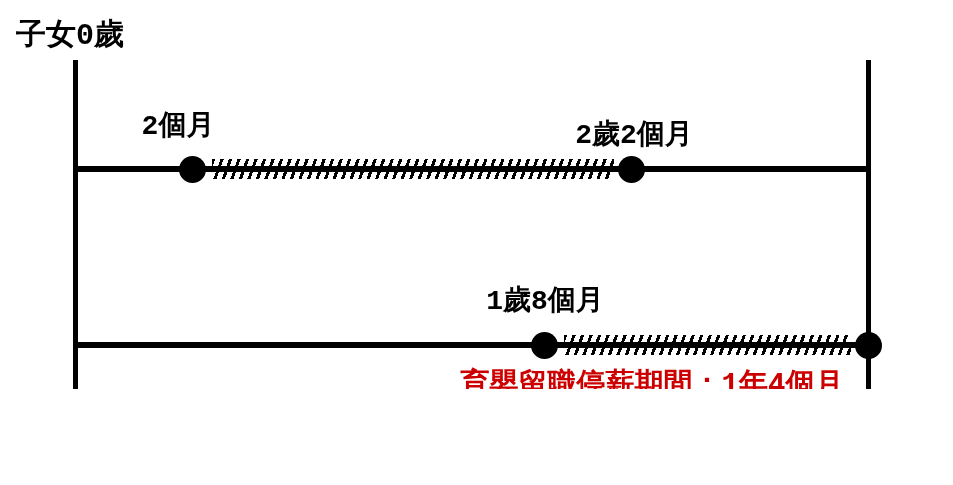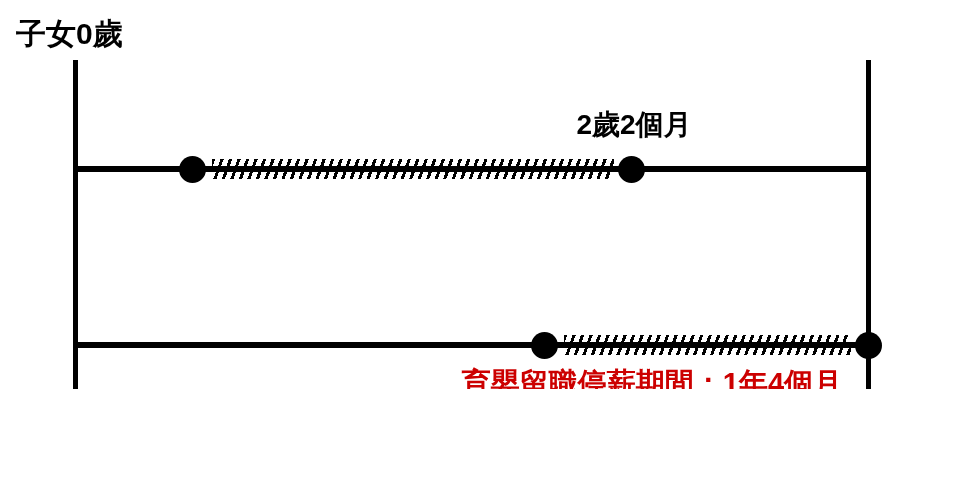--- a/index.html
+++ b/index.html
@@ -7,20 +7,21 @@
     padding: 0;
     background: #ffffff;
     font-family: "Liberation Sans", "DejaVu Sans", sans-serif;
   }
   .canvas {
     position: relative;
     width: 953px;
     height: 389px;
     background: #ffffff;
     overflow: hidden;
+    font-family: Liberation Mono, monospace;
   }
   .lbl {
     position: absolute;
     color: #000000;
     font-weight: 700;
     white-space: nowrap;
   }
   .axis-lbl { font-size: 30px; }
   .axis-lbl.start { left: 16px; top: 14px; }
   .axis-lbl.end   { left: 804px; top: 22px; }
@@ -70,21 +71,21 @@
   }
   .hatch.t1 { left: 212px; top: 159px; width: 402px; }
   .hatch.t2 { left: 564px; top: 335px; width: 287px; }
 
   .point-lbl {
     font-size: 28px;
     font-weight: 600;
     text-align: center;
   }
   .point-lbl.t1a { left: 98px;  width: 160px; top: 106px; }
-  .point-lbl.t1b { left: 534px; width: 200px; top: 106px; }
+  .point-lbl.t1b { left: 534px; width: 200px; top: 115px; }
   .point-lbl.t2a { left: 445px; width: 200px; top: 281px; }
 
   .caption {
     position: absolute;
     font-size: 29px;
     font-weight: 700;
     color: var(--caption-color, #cc0000);
     text-align: center;
     white-space: nowrap;
   }
@@ -98,21 +99,23 @@
 
   <div class="lbl axis-lbl start">子女0歲</div>
 
   <div class="vline left"></div>
   <div class="vline right"></div>
 
   <div class="hline t1"></div>
   <div class="hatch t1"></div>
   <div class="dot t1a"></div>
   <div class="dot t1b"></div>
+  <div class="lbl point-lbl t1a">2個月</div>
   <div class="lbl point-lbl t1b">2歲2個月</div>
 
   <div class="hline t2"></div>
   <div class="hatch t2"></div>
   <div class="dot t2a"></div>
   <div class="dot t2b"></div>
+  <div class="lbl point-lbl t2a">1歲8個月</div>
   <div class="caption t2">育嬰留職停薪期間：1年4個月</div>
 
 </div>
 
 </body></html>

